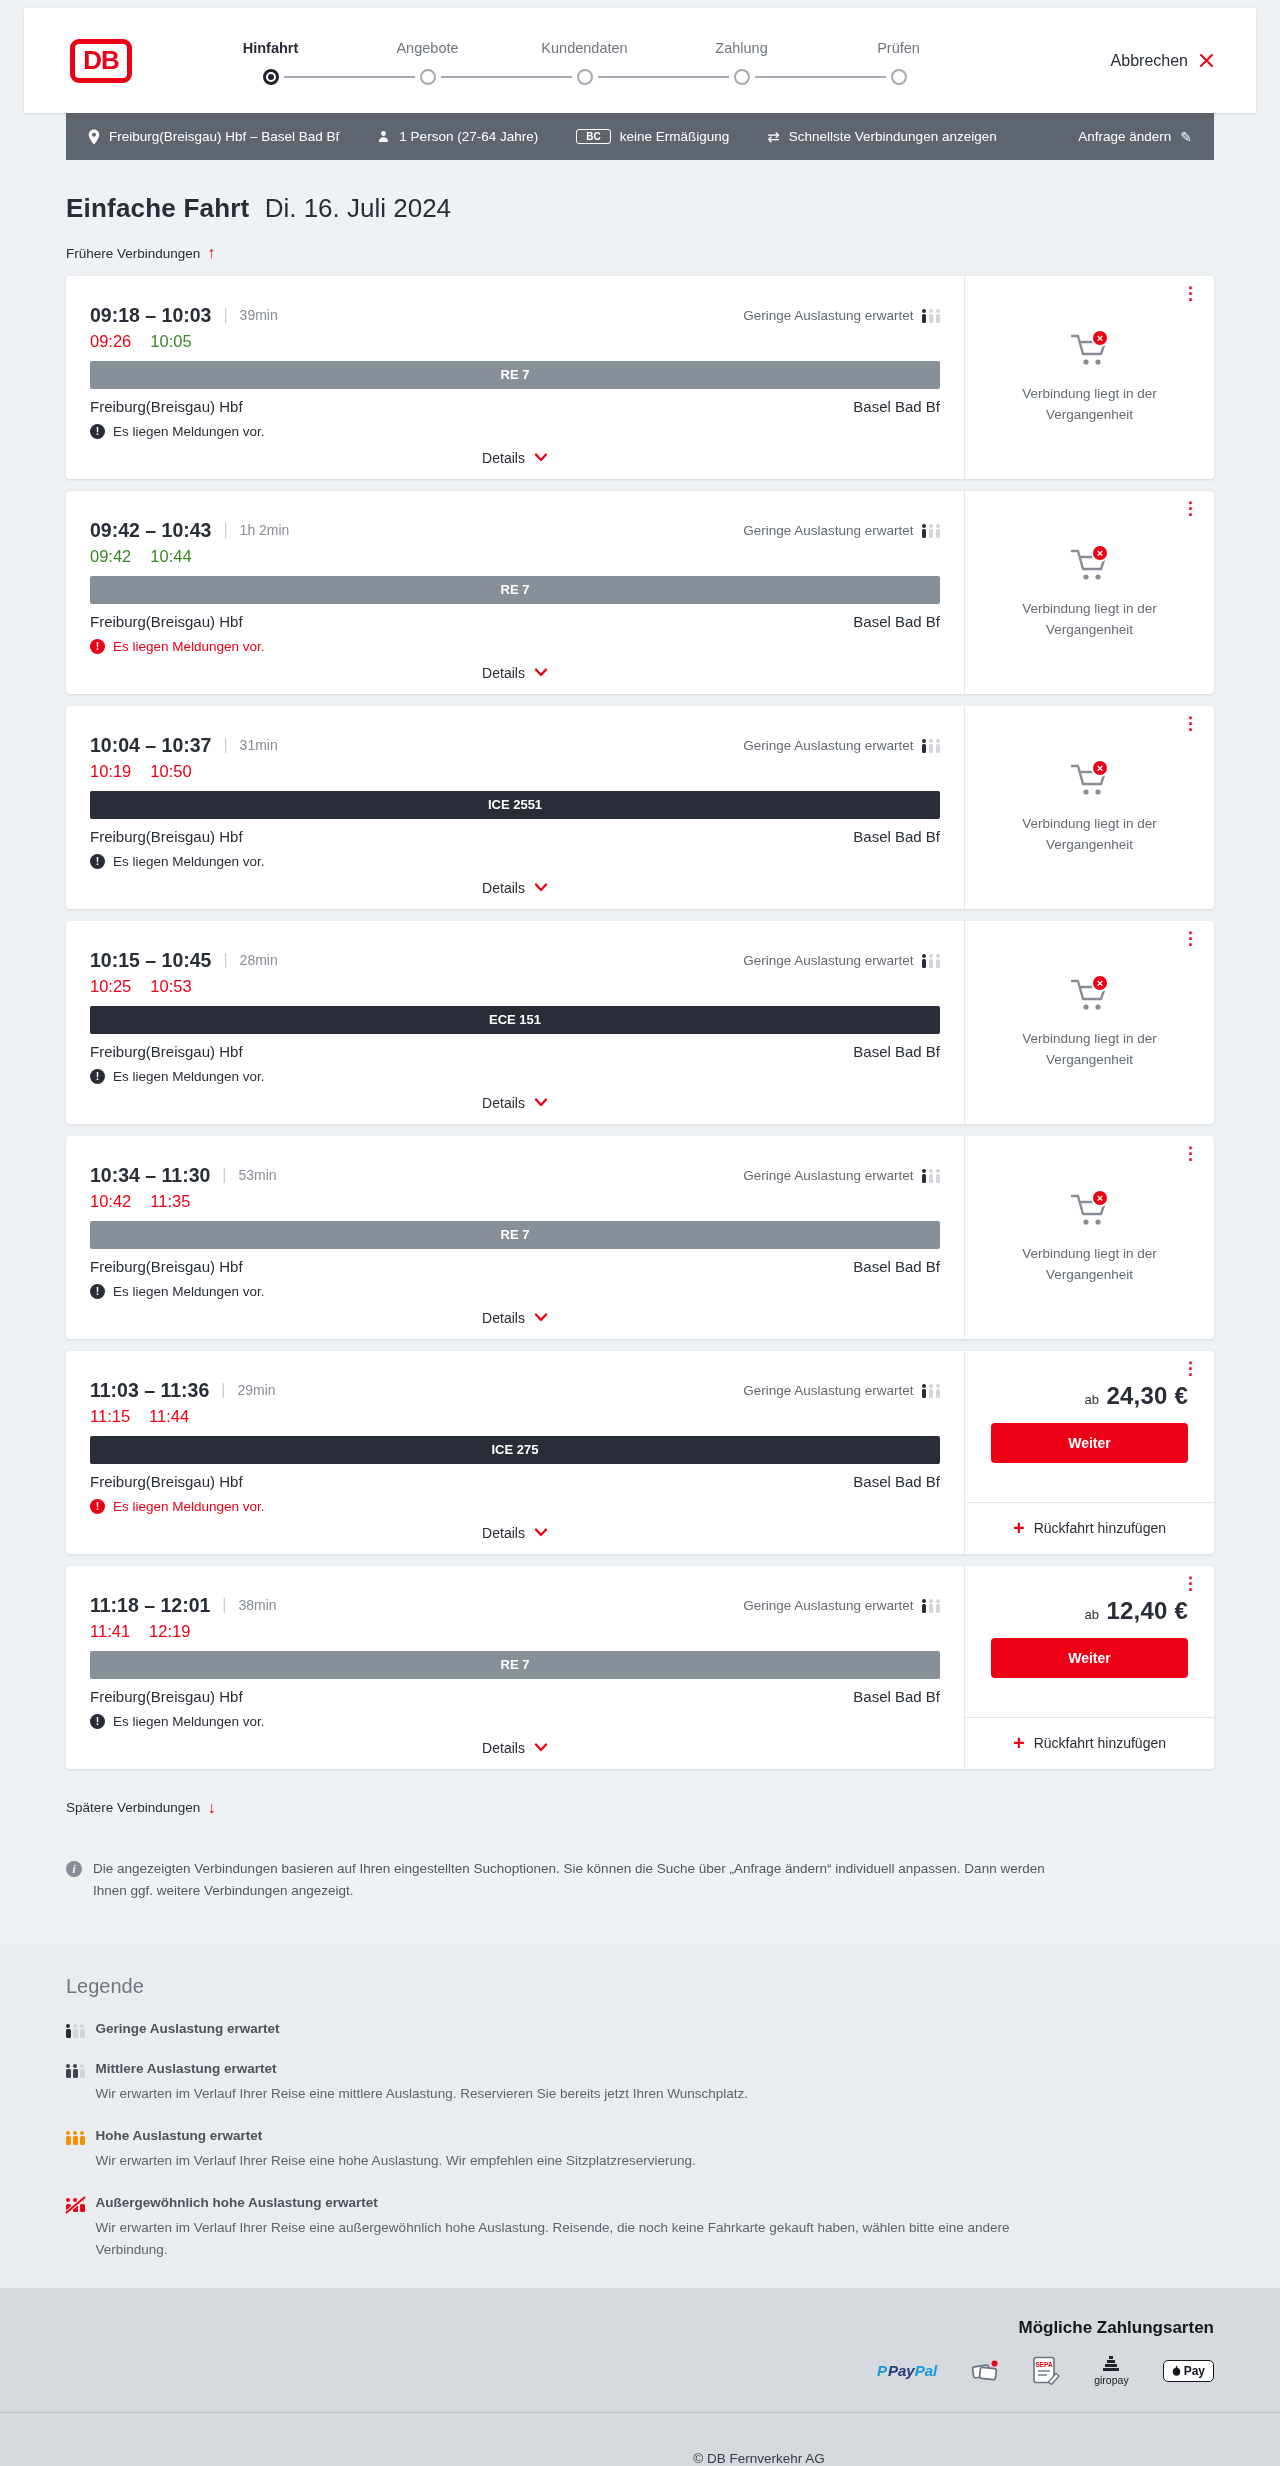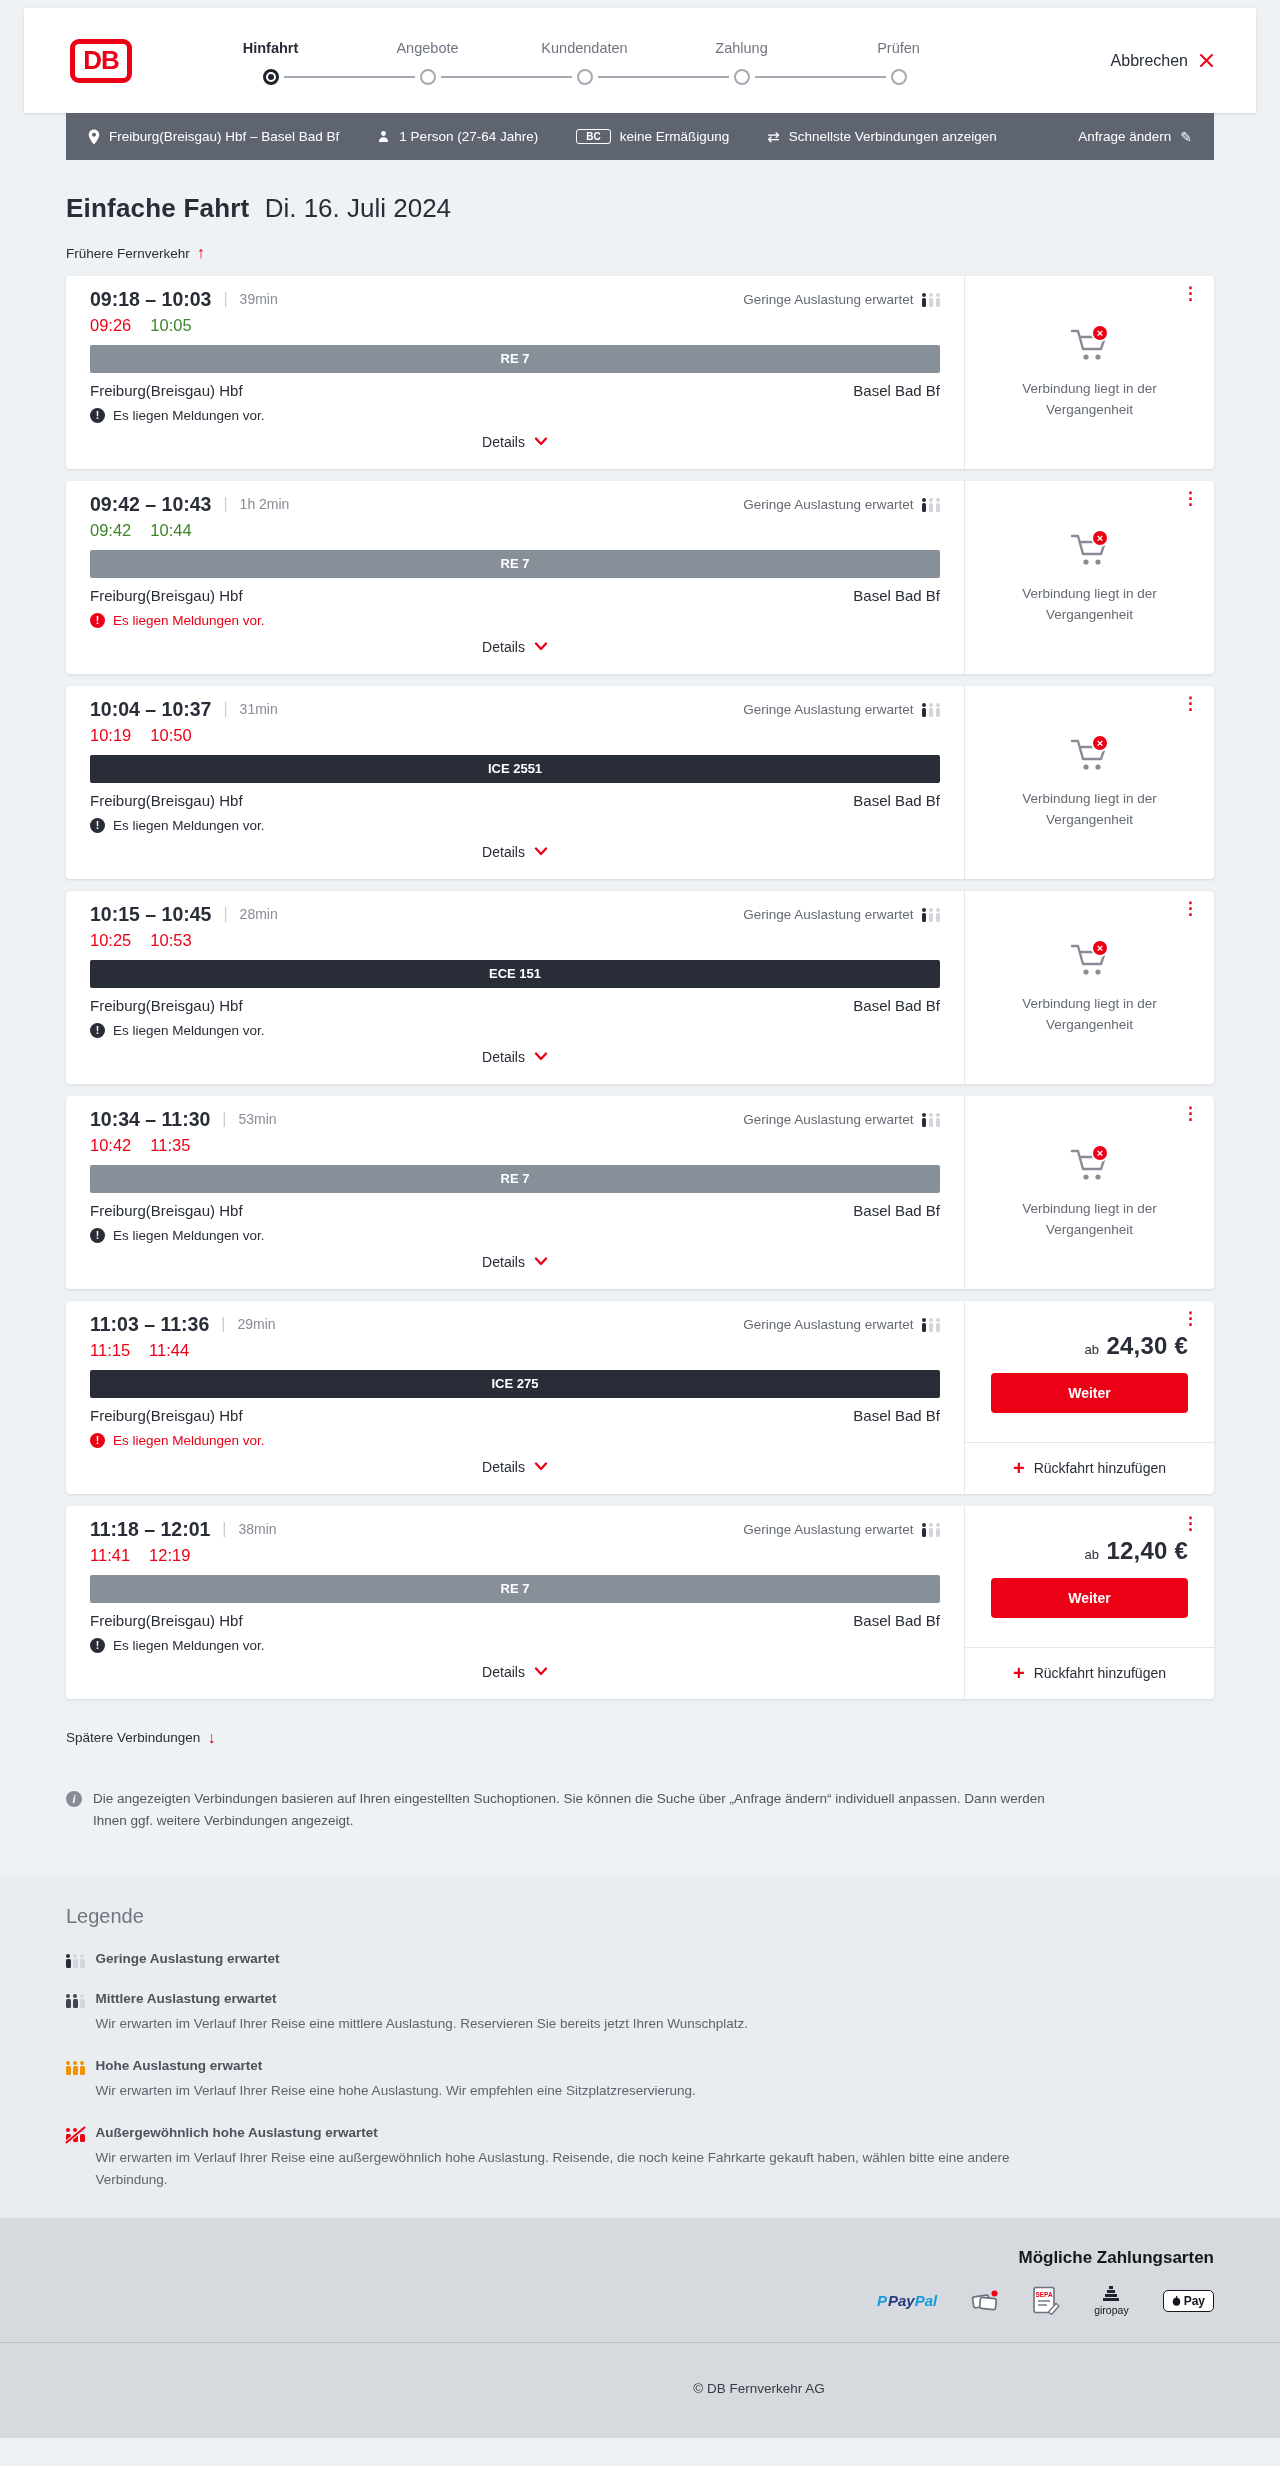--- a/index.html
+++ b/index.html
@@ -108,21 +108,21 @@
   
   .card {
     display:flex;
     background:#fff;
     border-radius: 4px;
     box-shadow: 0 1px 3px rgba(40,45,55,.13);
     margin-bottom: 12px;
     overflow:hidden;
     min-height: 193px;
   }
-  .card-main { flex:1; padding: 12px 24px 13px; }
+  .card-main { flex:1; padding: 28px 24px 13px; }
   .time-row { display:flex; align-items:center; }
   .time-range { font-size: 19.5px; font-weight: 800; color:#282d37; white-space:nowrap; }
   .pipe { margin: 0 12px; color:#c9cdd3; font-size: 16px; }
   .duration { font-size: 14px; color:#878c96; }
   .occupancy { margin-left:auto; display:flex; align-items:center; gap: 8px; color:#646a73; font-size: 13.5px; }
 
   .rt-row { margin-top: 5px; display:flex; gap: 19px; font-size: 16.5px; }
   .rt.delayed { color:#ec0016; }
   .rt.ontime { color:#3c8527; }
 
@@ -340,21 +340,21 @@
   </span>
 </div>
 
 <main class="container">
   <h1 class="page-title">
     <span class="t-bold">Einfache Fahrt</span>
     <span class="t-date">Di. 16. Juli 2024</span>
   </h1>
 
   <div class="scroll-link">
-    <span>Frühere Fernverkehr</span>
+    <span>Frühere Verbindungen</span>
     <span class="arrow">↑</span>
   </div>
 
   <div class="connections-list">
       <article class="card">
     <div class="card-main">
       <div class="time-row">
         <span class="time-range">09:18 – 10:03</span>
         <span class="pipe">|</span>
         <span class="duration">39min</span>

